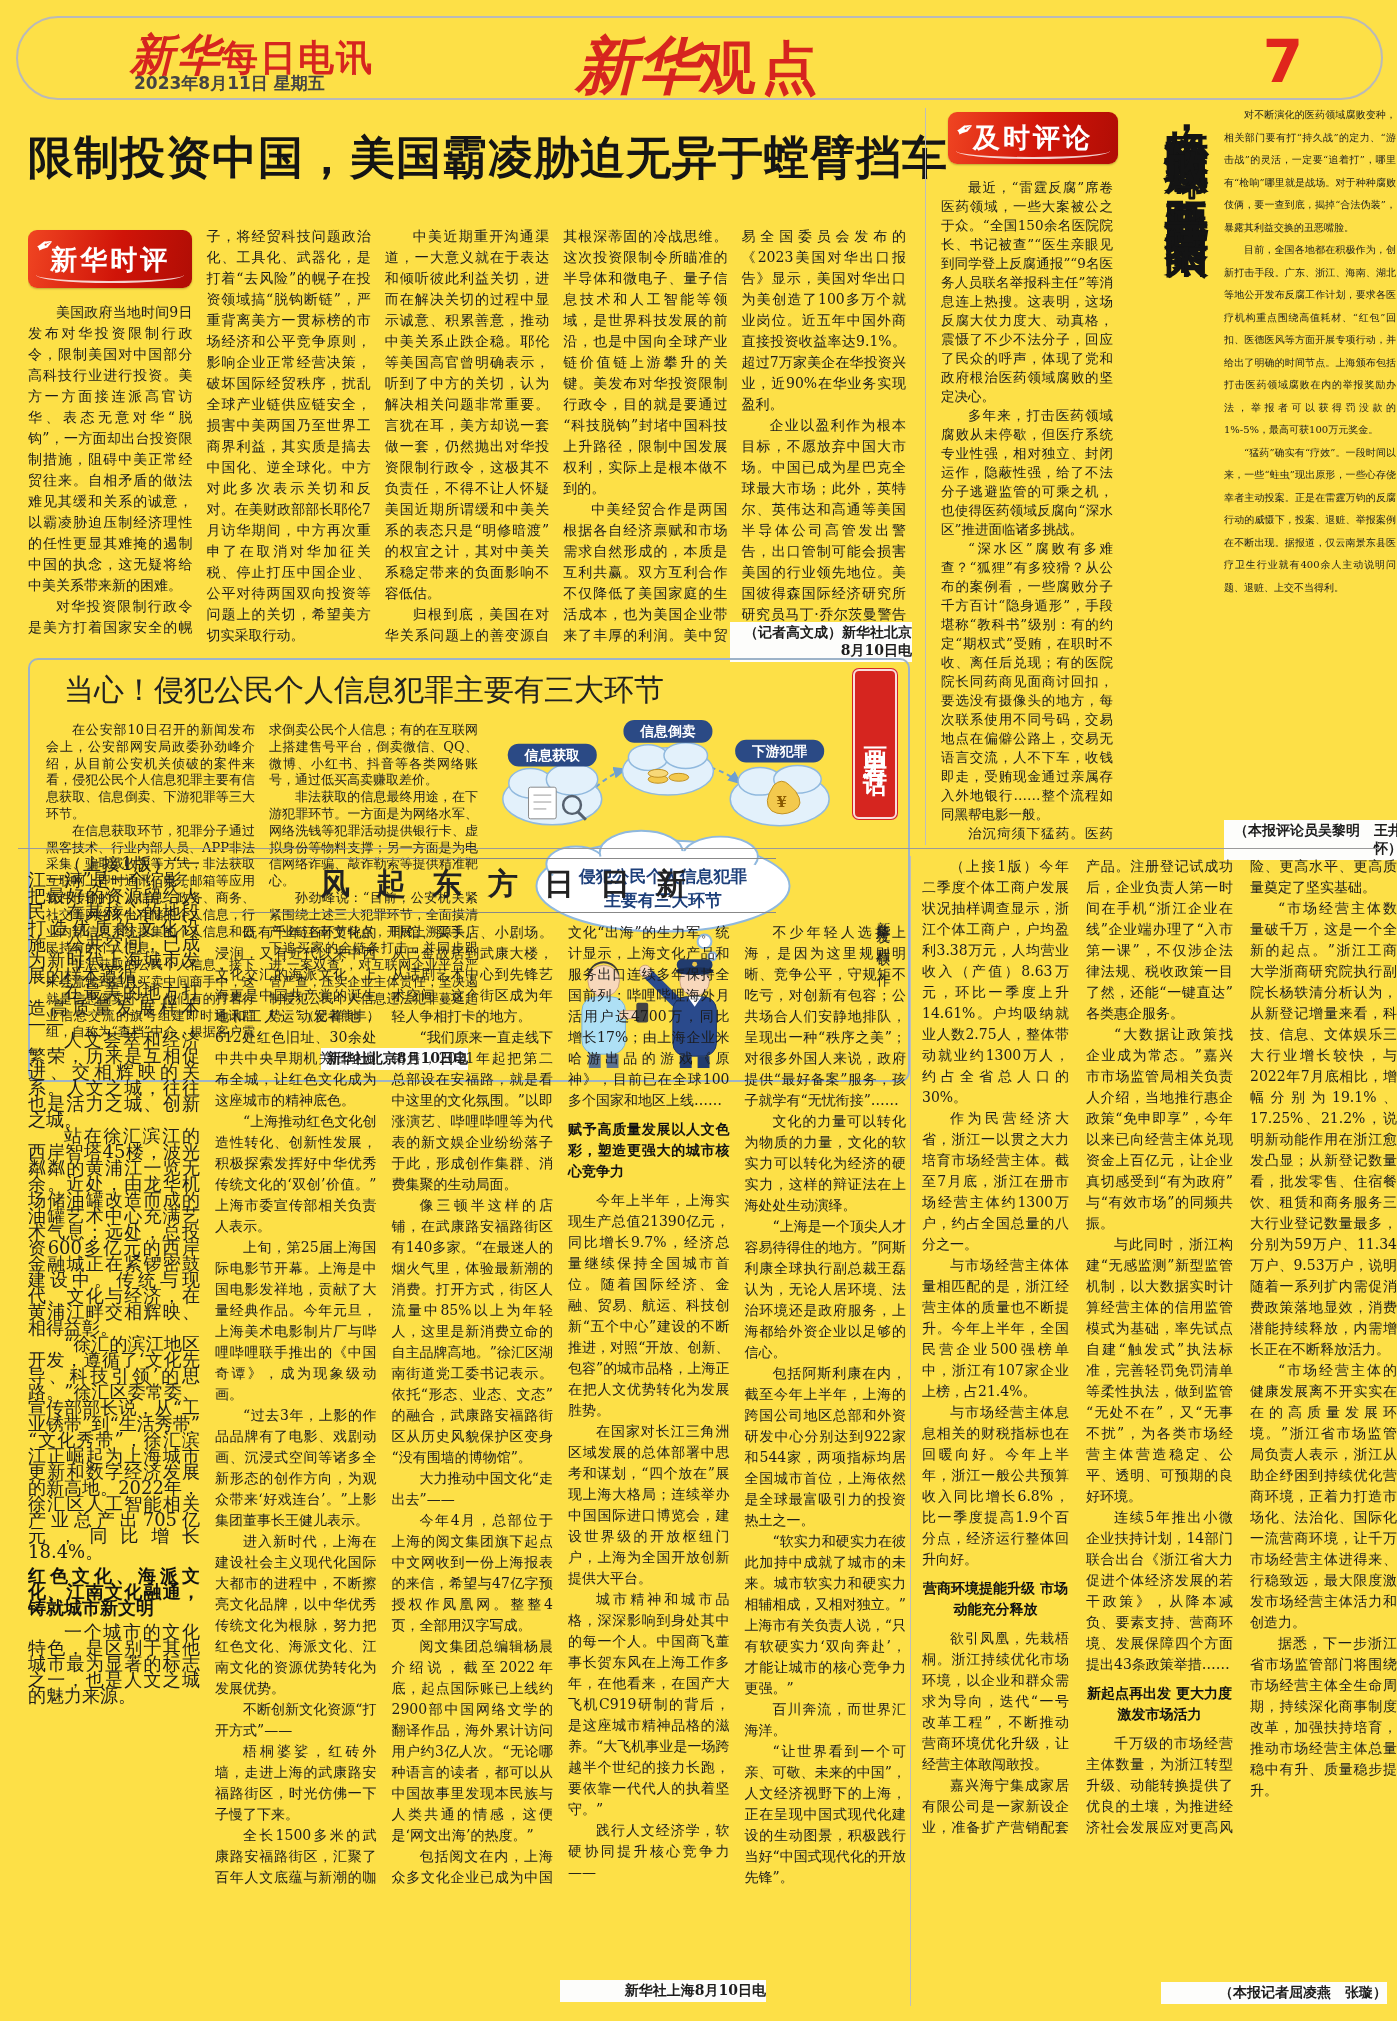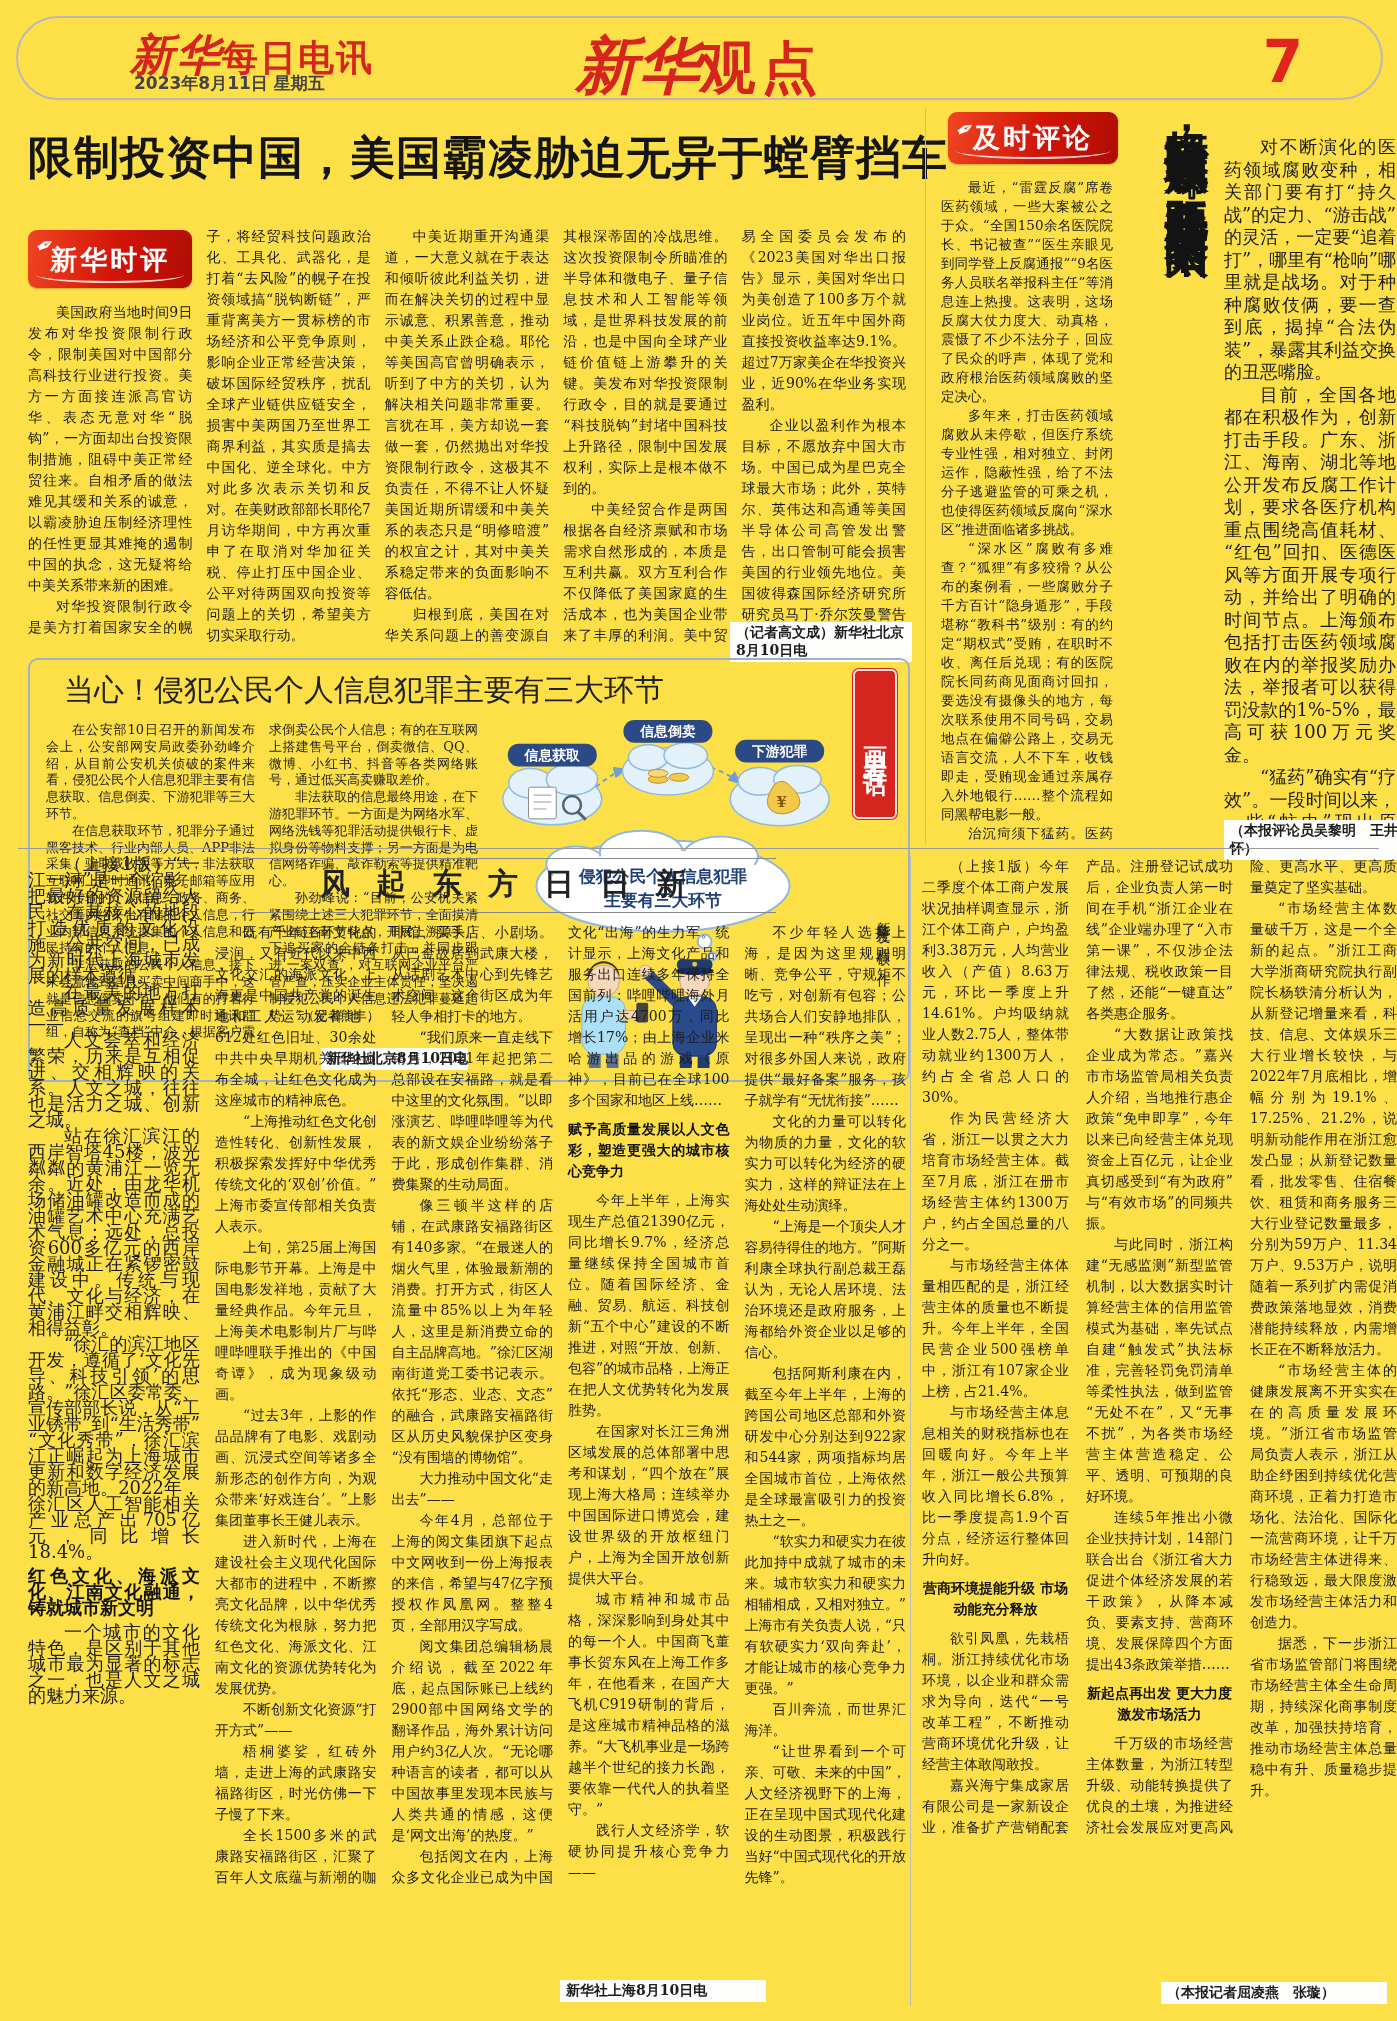--- a/index.html
+++ b/index.html
@@ -28,32 +28,32 @@
   #lead-body{position:absolute;left:28px;top:226px;width:878px;height:424px;overflow:hidden;
              column-count:5;column-gap:14px;font-size:14px;line-height:21px;}
   .badge{break-inside:avoid;position:relative;width:100%;height:58px;margin:4px 0 14px 0;
          background:linear-gradient(100deg,#f04522 0%,#d01408 55%,#b00d05 100%);
          border-radius:9px;display:flex;align-items:center;justify-content:center;
          color:#fff;font-family:"DejaVu Sans",sans-serif;font-weight:900;font-size:27px;letter-spacing:3px;
          text-indent:0;box-shadow:0 1px 2px rgba(0,0,0,.25);}
   .badge .nib{position:absolute;left:8px;top:4px;font-size:22px;transform:rotate(-28deg);color:#fff;}
   .badge::after{content:'';position:absolute;left:8px;right:8px;bottom:5px;height:14px;
                 border-bottom:2px solid rgba(255,255,255,.8);border-radius:50%;}
-  .byline-abs{position:absolute;background:#fdfdfb;font-size:14px;font-weight:700;text-align:left;
+  .byline-abs{position:absolute;background:#fdfdfb;font-size:14px;font-weight:700;text-align:right;
               padding:2px 0 2px 6px;}
   
   #rule-v-top{position:absolute;left:925px;top:108px;width:1px;height:737px;background:#bdbdbd;}
   #commentary-badge{position:absolute;left:948px;top:112px;width:170px;height:52px;margin:0;}
   #commentary-cola{position:absolute;left:941px;top:178px;width:172px;height:666px;overflow:hidden;
                    font-size:13.5px;line-height:19px;}
   #commentary-vhead{position:absolute;left:1086px;top:95px;width:132px;height:752px;
                     writing-mode:vertical-rl;font-size:44px;font-weight:900;color:#141414;
                     line-height:62px;letter-spacing:3px;text-align:left;}
   #commentary-colb{position:absolute;left:1224px;top:104px;width:172px;height:712px;overflow:hidden;
-                   font-size:18px;line-height:22.5px;margin-top:32px;}
+                   font-size:10px;line-height:22.5px;}
   
   #privacy-box{position:absolute;left:28px;top:658px;width:878px;height:420px;
                border:2px solid #9db3c8;border-radius:10px;}
   #privacy-headline{position:absolute;left:24px;top:10px;width:620px;text-align:center;
                     font-size:30px;font-weight:400;color:#222;white-space:nowrap;}
   #privacy-text{position:absolute;left:16px;top:62px;width:432px;height:344px;overflow:hidden;
                 column-count:2;column-gap:14px;font-size:13px;line-height:16.8px;}
   #privacy-dateline{right:440px;bottom:10px;font-size:14px;}
   
   #cartoon{position:absolute;left:455px;top:56px;width:356px;height:352px;}

